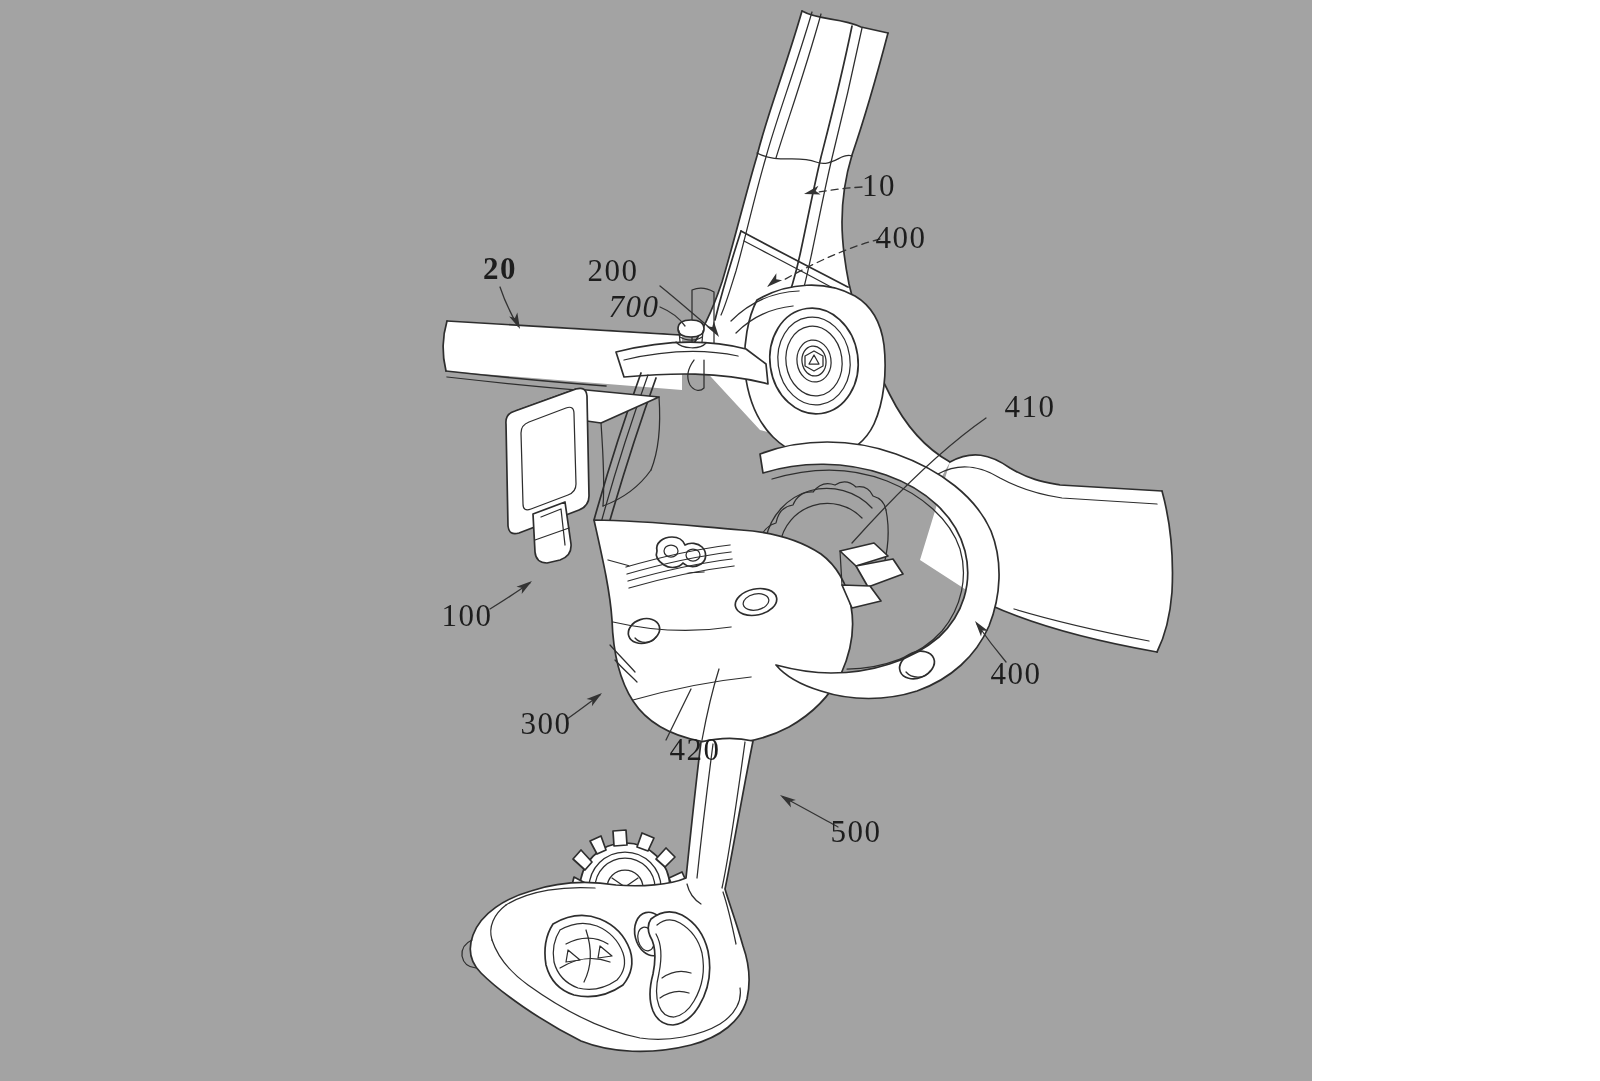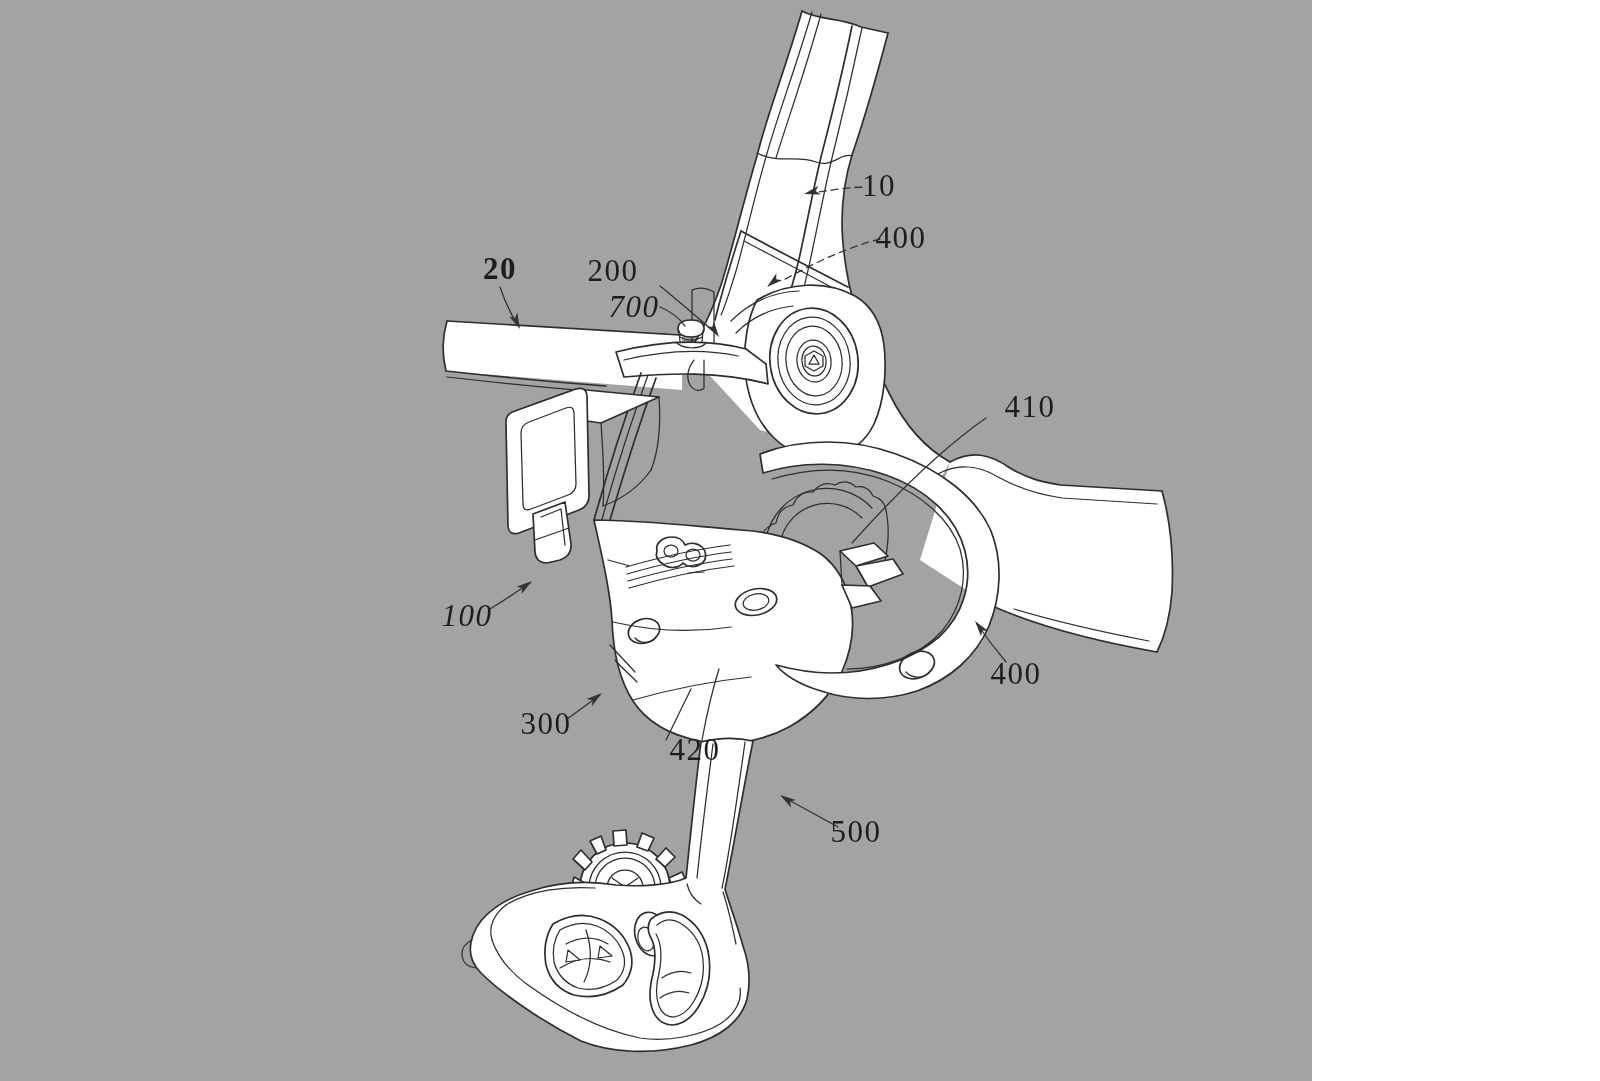--- a/index.html
+++ b/index.html
@@ -263,18 +263,18 @@
     <path class="arw" d="M0,0 L16,-4.5 L12,0 L16,4.5 Z" transform="translate(780,795) rotate(33)"></path>
   </g>
 </svg>
 
   <span class="ref-label" style="left: 879px; top: 186px;">10</span>
   <span class="ref-label" style="left: 901px; top: 238px;">400</span>
   <span class="ref-label" style="left: 613px; top: 271px;">200</span>
   <span class="ref-label" style="left: 634px; top: 307px; font-style: italic;">700</span>
   <span class="ref-label" style="left: 500px; top: 269px; font-weight: bold;">20</span>
   <span class="ref-label" style="left: 1002px; top: 407px; margin-left: 28px;">410</span>
-  <span class="ref-label" style="left: 467px; top: 616px; font-style: italic;">100</span>
+  <span class="ref-label" style="left: 467px; top: 616px;">100</span>
   <span class="ref-label" style="left: 1016px; top: 674px;">400</span>
   <span class="ref-label" style="left: 546px; top: 724px;">300</span>
   <span class="ref-label" style="left: 695px; top: 750px;">420</span>
   <span class="ref-label" style="left: 856px; top: 832px;">500</span>
 </div>
 
 </body></html>

